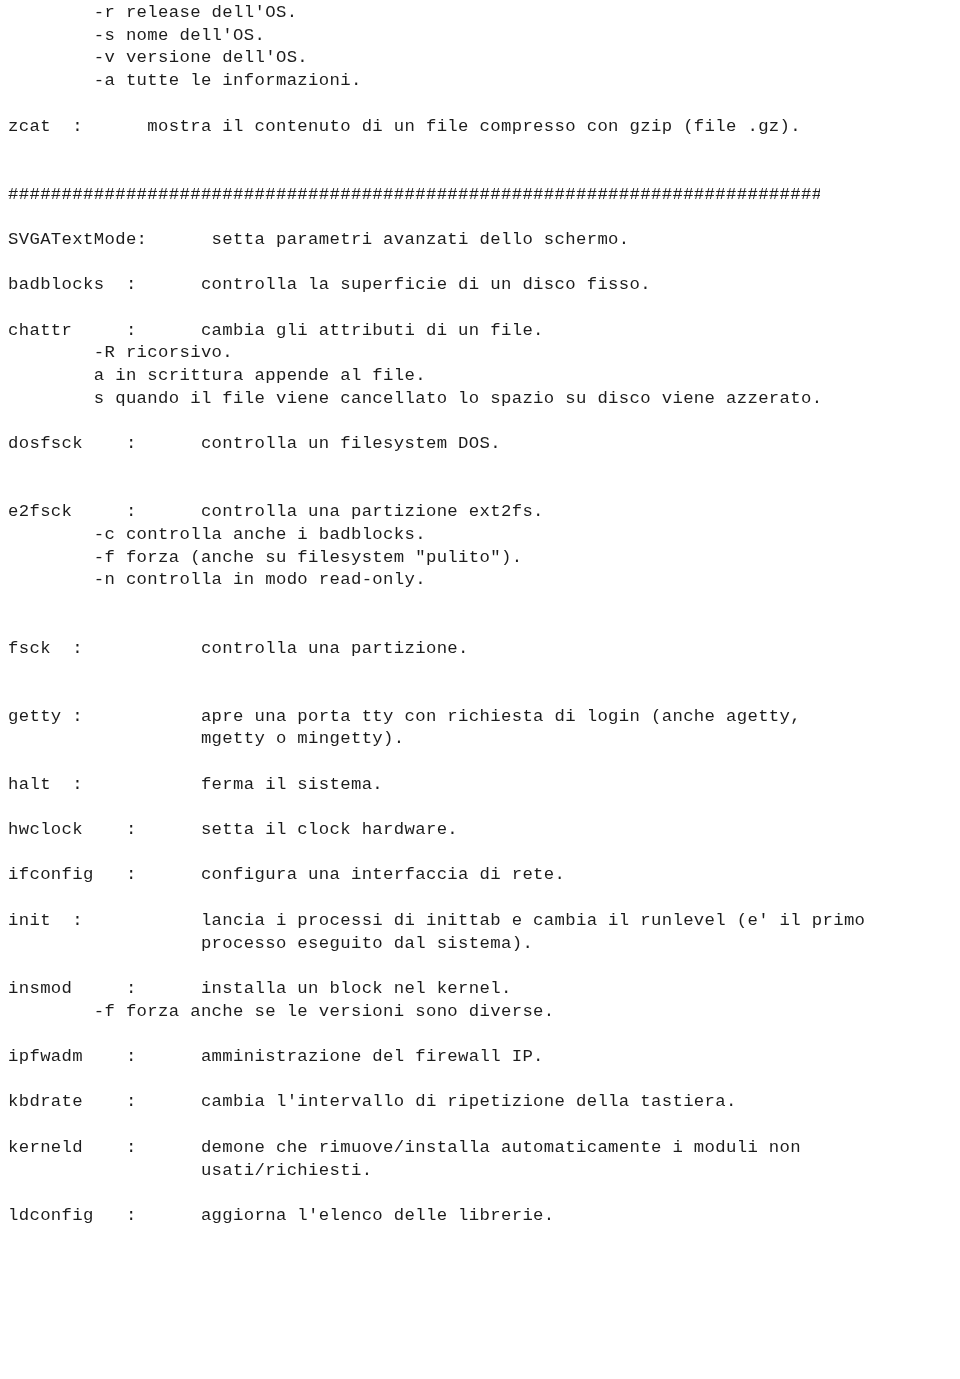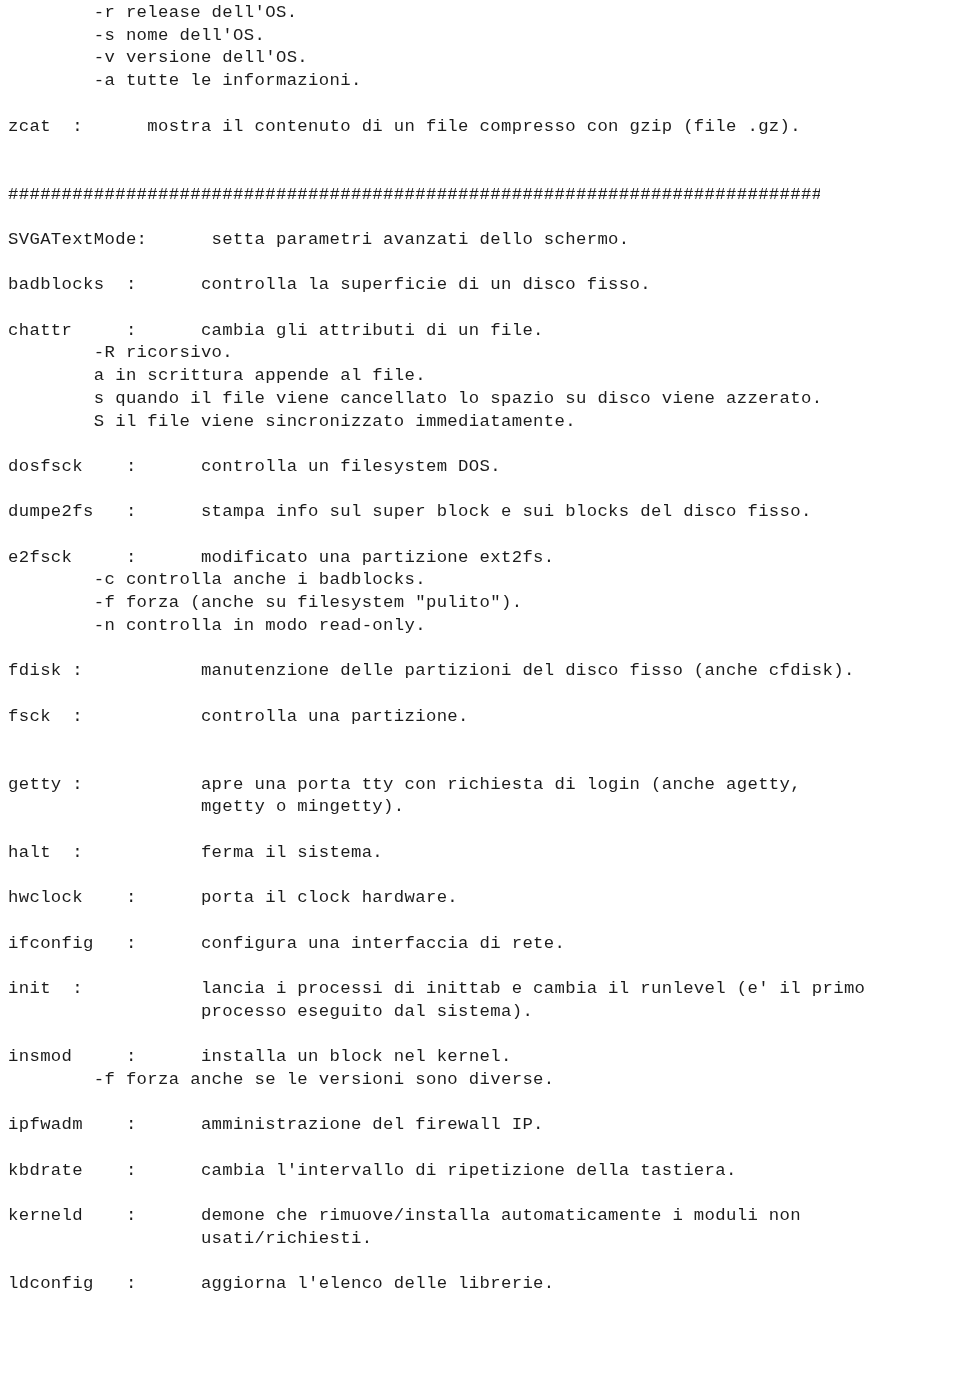--- a/index.html
+++ b/index.html
@@ -55,42 +55,39 @@
       <div class="rule">############################################################################</div>
       <div class="line blank"></div>
       <div class="line">SVGATextMode:      setta parametri avanzati dello schermo.</div>
       <div class="line blank"></div>
       <div class="line">badblocks  :      controlla la superficie di un disco fisso.</div>
       <div class="line blank"></div>
       <div class="line">chattr     :      cambia gli attributi di un file.</div>
       <div class="line">        -R ricorsivo.</div>
       <div class="line">        a in scrittura appende al file.</div>
       <div class="line">        s quando il file viene cancellato lo spazio su disco viene azzerato.</div>
-      <div class="line">        S il file viene sincronizzato immediatamente.</div>
       <div class="line blank"></div>
       <div class="line">dosfsck    :      controlla un filesystem DOS.</div>
       <div class="line blank"></div>
-      <div class="line">dumpe2fs   :      stampa info sul super block e sui blocks del disco fisso.</div>
       <div class="line blank"></div>
-      <div class="line">e2fsck     :      modificato una partizione ext2fs.</div>
+      <div class="line">e2fsck     :      controlla una partizione ext2fs.</div>
       <div class="line">        -c controlla anche i badblocks.</div>
       <div class="line">        -f forza (anche su filesystem "pulito").</div>
       <div class="line">        -n controlla in modo read-only.</div>
       <div class="line blank"></div>
-      <div class="line">fdisk :           manutenzione delle partizioni del disco fisso (anche cfdisk).</div>
       <div class="line blank"></div>
       <div class="line">fsck  :           controlla una partizione.</div>
       <div class="line blank"></div>
       <div class="line blank"></div>
       <div class="line">getty :           apre una porta tty con richiesta di login (anche agetty,</div>
       <div class="line">                  mgetty o mingetty).</div>
       <div class="line blank"></div>
       <div class="line">halt  :           ferma il sistema.</div>
       <div class="line blank"></div>
-      <div class="line">hwclock    :      porta il clock hardware.</div>
+      <div class="line">hwclock    :      setta il clock hardware.</div>
       <div class="line blank"></div>
       <div class="line">ifconfig   :      configura una interfaccia di rete.</div>
       <div class="line blank"></div>
       <div class="line">init  :           lancia i processi di inittab e cambia il runlevel (e' il primo</div>
       <div class="line">                  processo eseguito dal sistema).</div>
       <div class="line blank"></div>
       <div class="line">insmod     :      installa un block nel kernel.</div>
       <div class="line">        -f forza anche se le versioni sono diverse.</div>
       <div class="line blank"></div>
       <div class="line">ipfwadm    :      amministrazione del firewall IP.</div>

